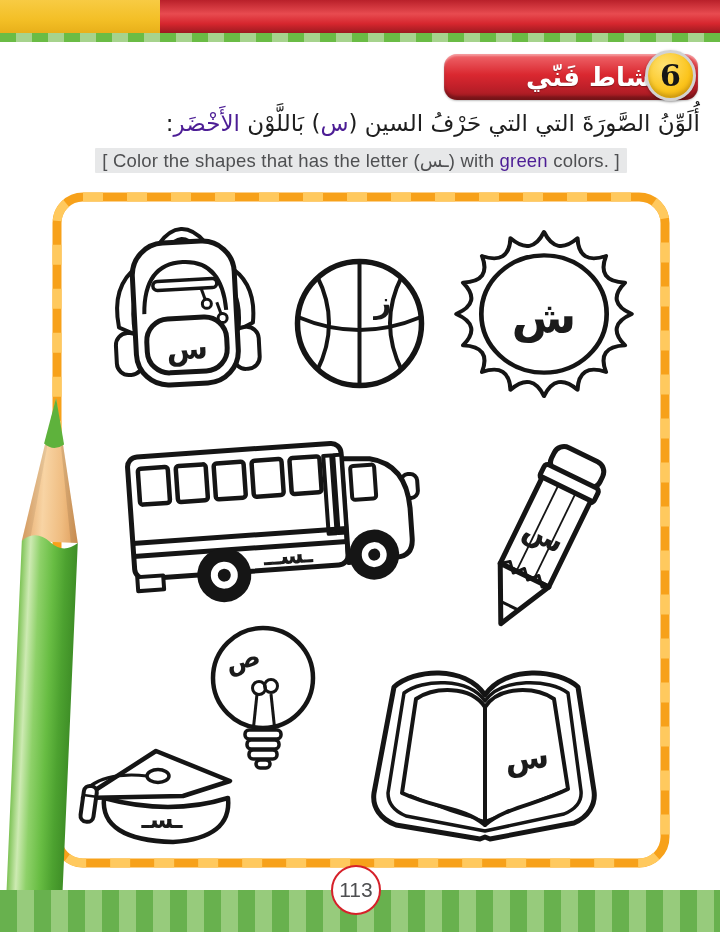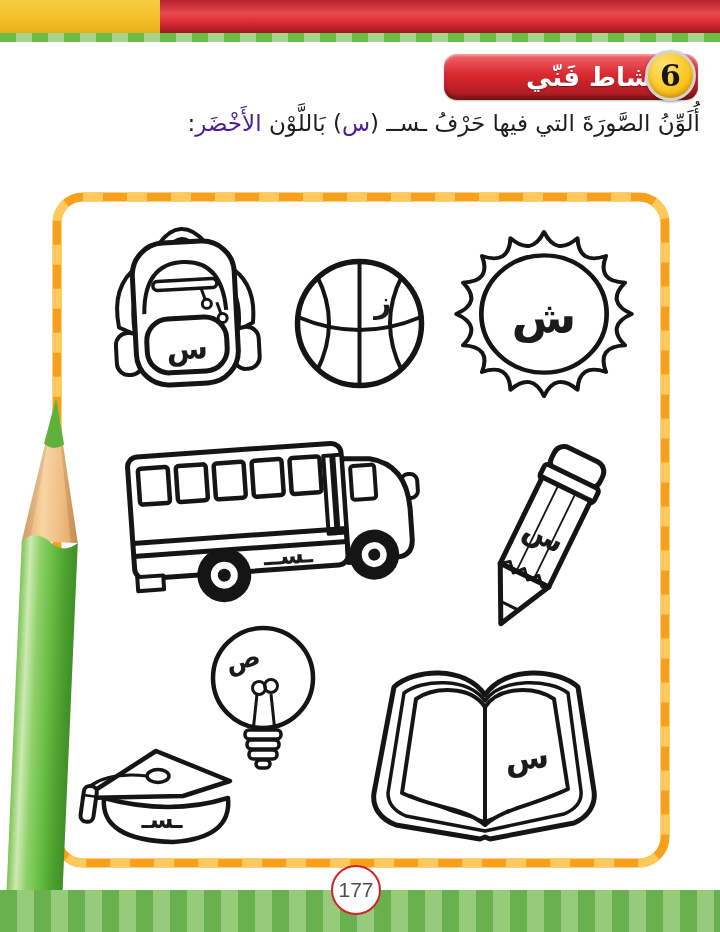--- a/index.html
+++ b/index.html
@@ -61,23 +61,26 @@
   <div class="abs checker"></div>
 
   <div class="abs banner">
     <span class="banner-title">نَشاط فَنّي</span>
   </div>
   <div class="abs num-circle">
     <span>6</span>
   </div>
 
   <div class="abs ar-line" dir="rtl">
-    <span>أُلَوِّنُ الصَّورَةَ التي فيها حَرْفُ ـســ (</span><span class="green-t">س</span><span>) بَاللَّوْن </span><span class="green-t">الأَخْضَر</span><span>:</span>
-  </div>
-
+    <span>أُلَوِّنُ الصَّورَةَ التي التي حَرْفُ السين (</span><span class="green-t">س</span><span>) بَاللَّوْن </span><span class="green-t">الأَخْضَر</span><span>:</span>
+  </div>
+
+  <div class="abs en-line">
+    <span class="hl"><span>[ Color the shapes that has the letter (</span><span class="ar-inline">ـس</span><span>) with </span><span class="green-t">green</span><span> colors. ]</span></span>
+  </div>
 
   <svg class="abs" style="left:52px;top:192px;" width="618" height="676">
     <rect x="5" y="5" width="608" height="666" rx="26" fill="none" stroke-width="9" stroke="#f7a11a"></rect>
     <rect x="5" y="5" width="608" height="666" rx="26" fill="none" stroke-width="9" stroke-dasharray="20 24" stroke="#ffc95e"></rect>
   </svg>
 
   <svg class="abs" style="left:98px;top:212px;" width="175" height="190" viewBox="0 0 175 190">
     <g transform="rotate(-3 87 95)" stroke="#151515" fill="#fff" stroke-linejoin="round">
       <path d="M42,52 Q14,70 20,112 L36,120 Q30,76 56,58 Z" stroke-width="4"></path>
       <path d="M132,56 Q160,74 154,114 L139,121 Q146,80 120,62 Z" stroke-width="4"></path>
@@ -215,16 +218,16 @@
       <path d="M56,6 L84,150 L28,150 Z" fill="url(#woodGrad)"></path>
       <path d="M56,6 L36,150 L28,150 Z" fill="rgba(0,0,0,0.07)"></path>
       <path d="M56,6 L84,150 L77,150 Z" fill="rgba(0,0,0,0.10)"></path>
       <path d="M56,6 L66,52 Q56,60 46,52 Z" fill="#5eb23c"></path>
       <path d="M28,150 Q42,138 56,150 Q70,162 84,150 L84,520 L28,520 Z" fill="url(#bodyGrad)"></path>
     </g>
   </svg>
 
   <div class="abs footer"></div>
   <div class="abs page-badge">
-    <span>177</span>
+    <span>113</span>
   </div>
 
 </div>
 
 </body></html>

